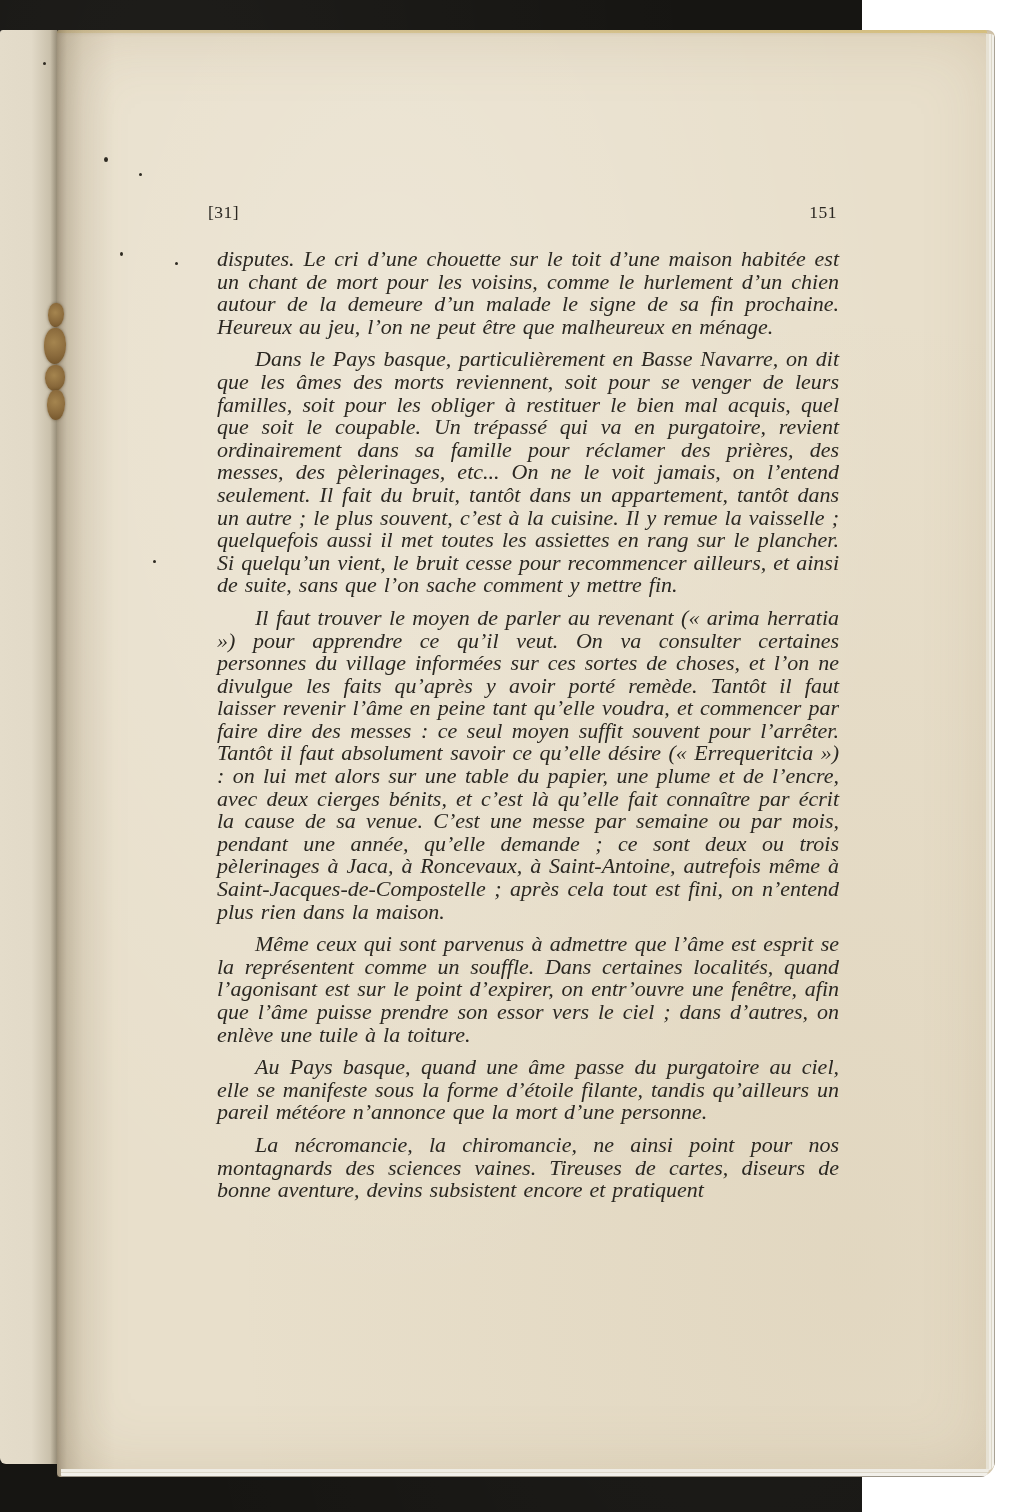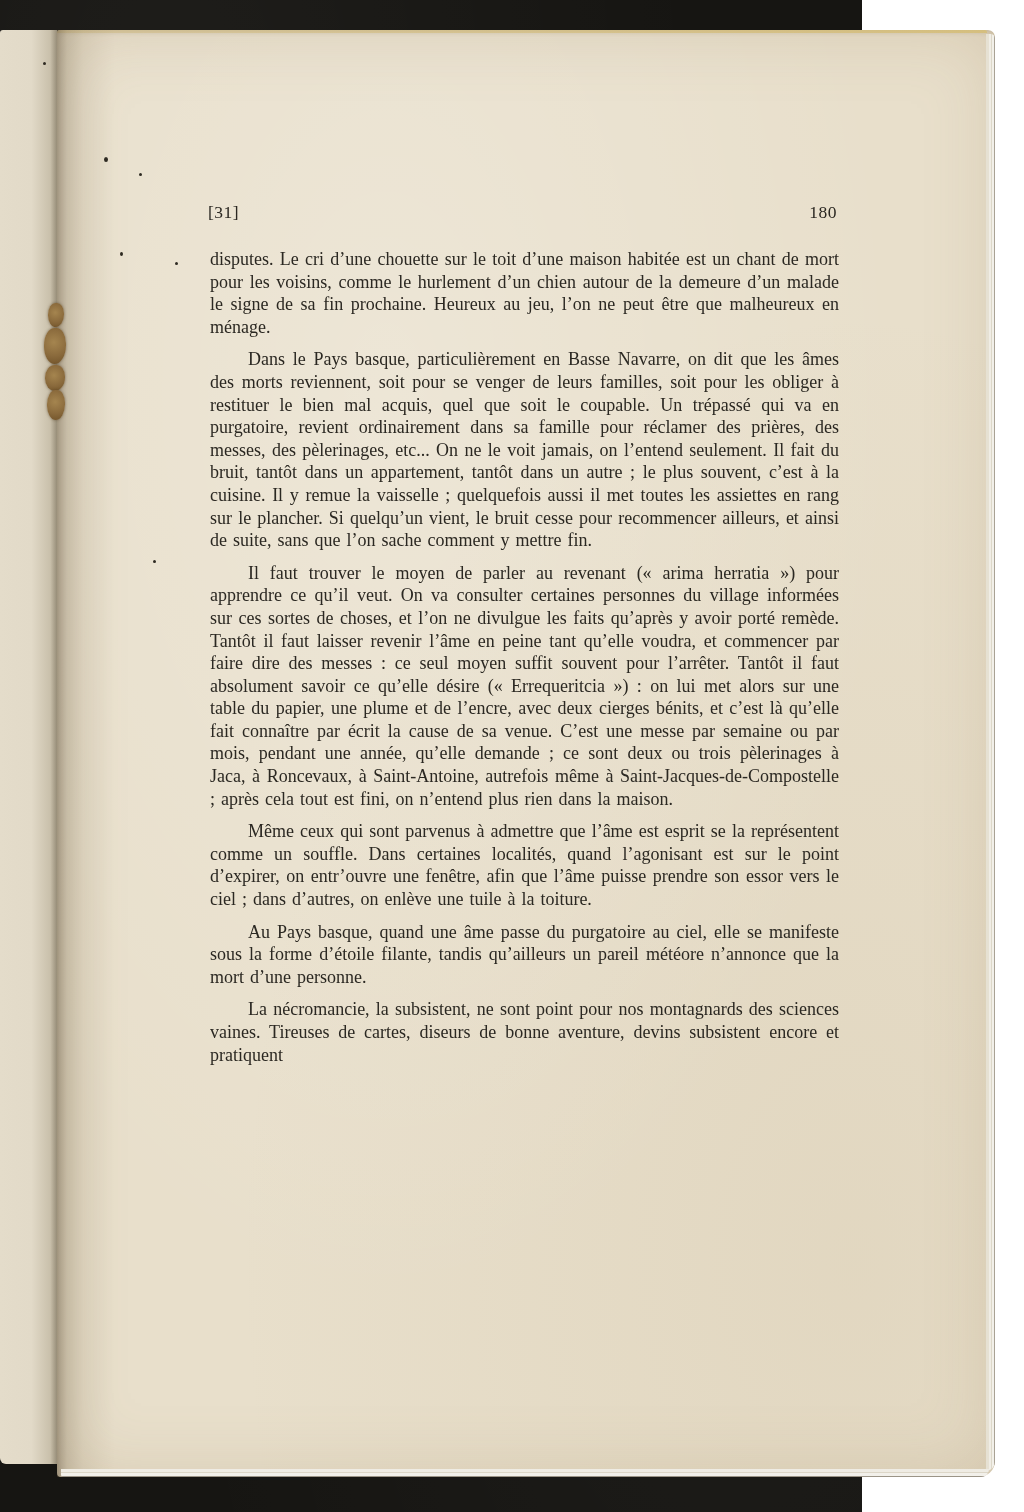--- a/index.html
+++ b/index.html
@@ -100,27 +100,28 @@
   .running-header .index  { position: absolute; left: 0;  top: 0; }
   .running-header .folio  { position: absolute; right: 2px; top: 0; }
   .running-header .title  {
     position: absolute; left: 50%; top: 0;
     transform: translateX(-51%);
     white-space: nowrap;
     letter-spacing: 2.2px;
     word-spacing: 6px;
   }
   .body-text p {
-    margin: 0 0 10px 2px;
-    font-size: 18px;
+    margin: 0 0 10px 9px;
+    font-size: 22px;
     line-height: 22.6px;
     text-align: justify;
     text-indent: 38px;
     word-spacing: 1.5px;
     color: #2b2822;
+    font-style: italic;
   }
   .body-text p.no-indent { text-indent: 0; }
 </style>
 </head>
 <body>
 
 <div class="scene">
 
   <div class="facing-page"></div>
 
@@ -133,30 +134,30 @@
     <div class="speck" style="left:47px; top:127px; width:4px; height:5px;"></div>
     <div class="speck" style="left:82px; top:143px; width:3px; height:3px;"></div>
     <div class="speck" style="left:63px; top:222px; width:3px; height:4px;"></div>
     <div class="speck" style="left:118px; top:232px; width:3px; height:3px;"></div>
     <div class="speck" style="left:-14px; top:32px; width:3px; height:3px;"></div>
     <div class="speck" style="left:96px; top:530px; width:3px; height:3px;"></div>
 
     <div class="text-column">
       <div class="running-header">
         <span class="index">[31]</span>
-        <span class="folio">180</span>
+        <span class="folio">151</span>
       </div>
 
       <div class="body-text">
         <p class="no-indent">disputes. Le cri d’une chouette sur le toit d’une maison habitée est un chant de mort pour les voisins, comme le hurlement d’un chien autour de la demeure d’un malade le signe de sa fin prochaine. Heureux au jeu, l’on ne peut être que malheureux en ménage.</p>
         <p>Dans le Pays basque, particulièrement en Basse Navarre, on dit que les âmes des morts reviennent, soit pour se venger de leurs familles, soit pour les obliger à restituer le bien mal acquis, quel que soit le coupable. Un trépassé qui va en purgatoire, revient ordinairement dans sa famille pour réclamer des prières, des messes, des pèlerinages, etc... On ne le voit jamais, on l’entend seulement. Il fait du bruit, tantôt dans un appartement, tantôt dans un autre ; le plus souvent, c’est à la cuisine. Il y remue la vaisselle ; quelquefois aussi il met toutes les assiettes en rang sur le plancher. Si quelqu’un vient, le bruit cesse pour recommencer ailleurs, et ainsi de suite, sans que l’on sache comment y mettre fin.</p>
         <p>Il faut trouver le moyen de parler au revenant (« arima herratia ») pour apprendre ce qu’il veut. On va consulter certaines personnes du village informées sur ces sortes de choses, et l’on ne divulgue les faits qu’après y avoir porté remède. Tantôt il faut laisser revenir l’âme en peine tant qu’elle voudra, et commencer par faire dire des messes : ce seul moyen suffit souvent pour l’arrêter. Tantôt il faut absolument savoir ce qu’elle désire (« Errequeritcia ») : on lui met alors sur une table du papier, une plume et de l’encre, avec deux cierges bénits, et c’est là qu’elle fait connaître par écrit la cause de sa venue. C’est une messe par semaine ou par mois, pendant une année, qu’elle demande ; ce sont deux ou trois pèlerinages à Jaca, à Roncevaux, à Saint-Antoine, autrefois même à Saint-Jacques-de-Compostelle ; après cela tout est fini, on n’entend plus rien dans la maison.</p>
         <p>Même ceux qui sont parvenus à admettre que l’âme est esprit se la représentent comme un souffle. Dans certaines localités, quand l’agonisant est sur le point d’expirer, on entr’ouvre une fenêtre, afin que l’âme puisse prendre son essor vers le ciel ; dans d’autres, on enlève une tuile à la toiture.</p>
         <p>Au Pays basque, quand une âme passe du purgatoire au ciel, elle se manifeste sous la forme d’étoile filante, tandis qu’ailleurs un pareil météore n’annonce que la mort d’une personne.</p>
-        <p>La nécromancie, la subsistent, ne sont point pour nos montagnards des sciences vaines. Tireuses de cartes, diseurs de bonne aventure, devins subsistent encore et pratiquent</p>
+        <p>La nécromancie, la chiromancie, ne ainsi point pour nos montagnards des sciences vaines. Tireuses de cartes, diseurs de bonne aventure, devins subsistent encore et pratiquent</p>
       </div>
     </div>
   </div>
 
   <div class="stain" style="left:48px; top:303px; width:16px; height:24px;"></div>
   <div class="stain" style="left:44px; top:328px; width:22px; height:36px;"></div>
   <div class="stain" style="left:45px; top:365px; width:20px; height:26px;"></div>
   <div class="stain" style="left:47px; top:390px; width:18px; height:30px;"></div>
 
 </div>

